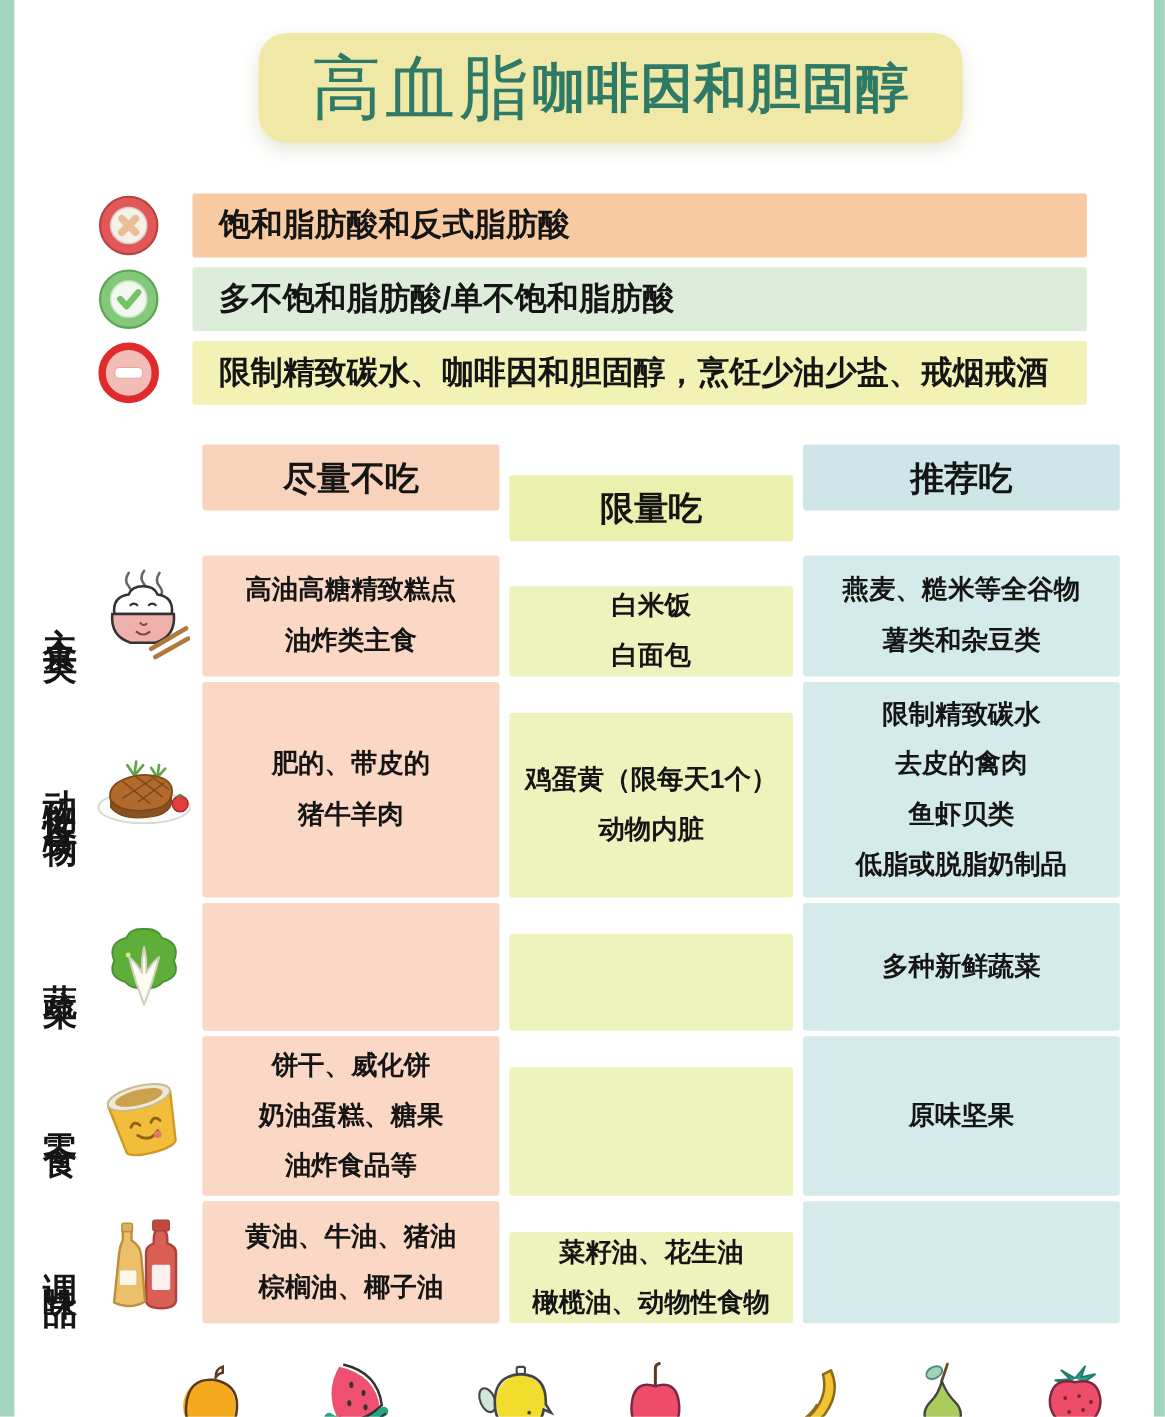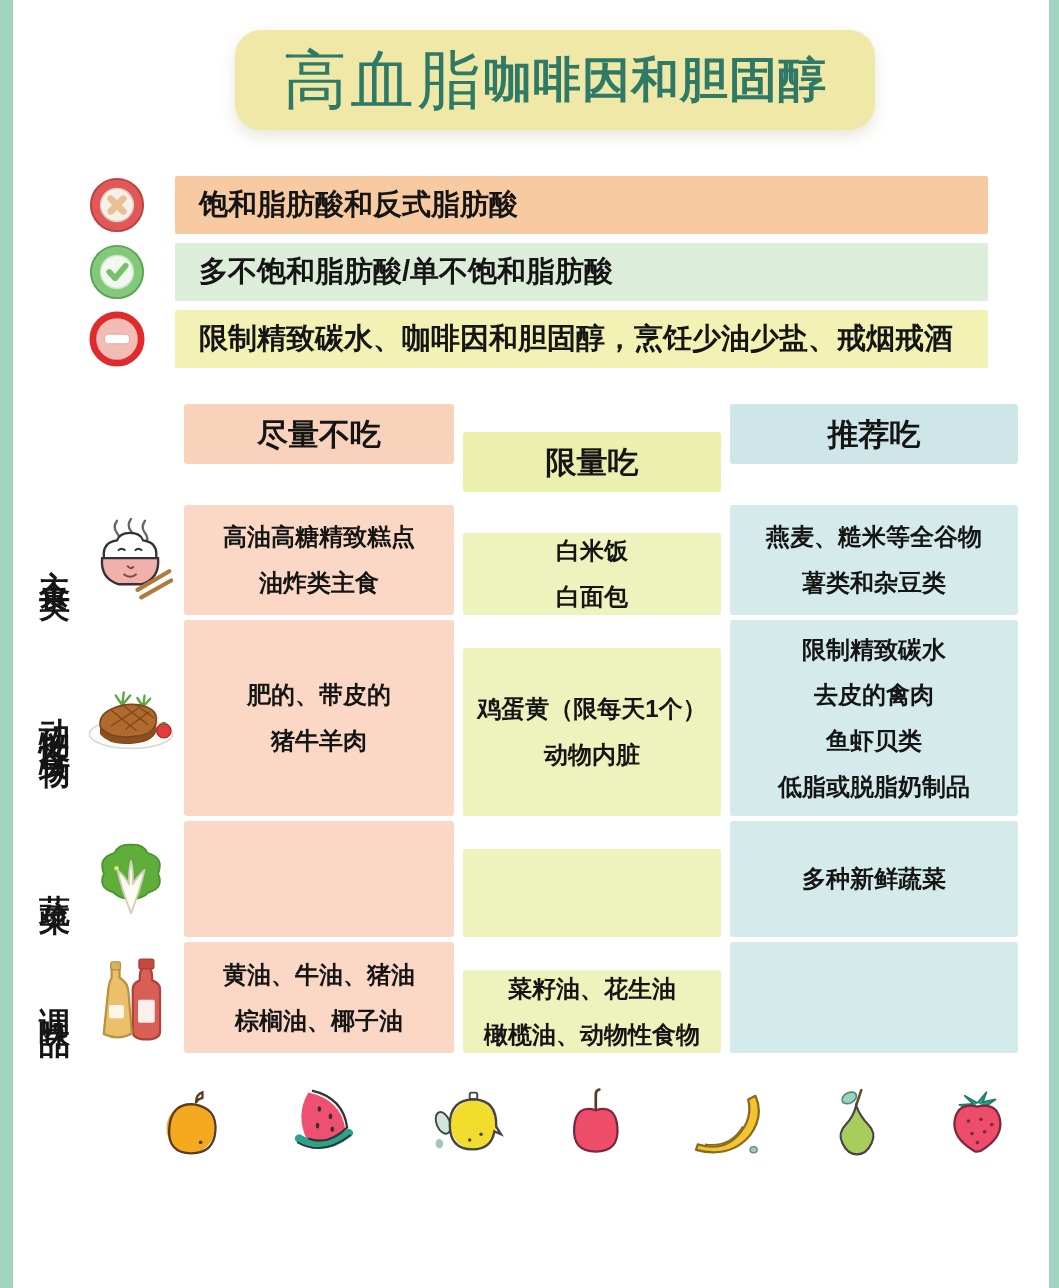--- a/index.html
+++ b/index.html
@@ -190,20 +190,40 @@
         <path d="M12 36 q-7 -18 12 -23 q4 -10 18 -9 q14 -1 18 9 q19 5 12 23 q7 16 -11 21 q-6 7 -19 7 q-13 0 -19 -7 q-18 -5 -11 -21 z" fill="#5fae3a" stroke="#4a9330" stroke-width="2"></path>
         <circle cx="26" cy="30" r="2.5" fill="#d9ee6a"></circle>
         <path d="M42 80 q-10 -26 -15 -48 q9 8 13 16 q-1 -14 2 -26 q3 12 2 26 q4 -8 13 -16 q-5 22 -15 48 z" fill="#fcfcf2" stroke="#cfcfba" stroke-width="2" stroke-linejoin="round"></path>
       </svg>
     </div>
     <div class="cell c1 col-avoid"></div>
     <div class="cell c2 col-limit"></div>
     <div class="cell c3 col-recommend">多种新鲜蔬菜</div>
   </div>
 
+  <div class="trow h4">
+    <div class="cat">零食</div>
+    <div class="icon-box">
+      <svg viewBox="0 0 96 96" width="82" height="82">
+        <g transform="rotate(-14 48 50)">
+          <path d="M14 28 C14 40 82 40 82 28 L75 80 C75 90 21 90 21 80 z" fill="#f2bd3a" stroke="#cf9a22" stroke-width="2.5"></path>
+          <ellipse cx="48" cy="27" rx="34" ry="12" fill="#efe8d6" stroke="#c9b98f" stroke-width="2"></ellipse>
+          <ellipse cx="48" cy="27" rx="26" ry="8" fill="#caa24e"></ellipse>
+          <path d="M32 56 q5 -7 10 0 M54 56 q5 -7 10 0" fill="none" stroke="#8a6210" stroke-width="3" stroke-linecap="round"></path>
+          <path d="M37 66 q11 11 22 0" fill="none" stroke="#8a6210" stroke-width="3" stroke-linecap="round"></path>
+          <circle cx="58" cy="70" r="4" fill="#e5766a"></circle>
+        </g>
+      </svg>
+    </div>
+    <div class="cell c1 col-avoid">饼干、威化饼
+奶油蛋糕、糖果
+油炸食品等</div>
+    <div class="cell c2 col-limit"></div>
+    <div class="cell c3 col-recommend">原味坚果</div>
+  </div>
 
   <div class="trow h5">
     <div class="cat">调味品</div>
     <div class="icon-box">
       <svg viewBox="0 0 88 100" width="78" height="88">
         <path d="M54 26 Q54 15 61 15 Q68 15 68 26 l0 4 Q77 33 77 40 L77 88 Q77 97 61.5 97 Q46 97 46 88 L46 40 Q46 33 54 30 z" fill="#d95f55" stroke="#a8443c" stroke-width="2.5"></path>
         <rect x="53" y="6" width="17" height="11" rx="2.5" fill="#c24840" stroke="#a8443c" stroke-width="1.5"></rect>
         <rect x="52" y="52" width="19" height="26" rx="2" fill="#ffffff" opacity="0.9"></rect>
         <path d="M22 17 l9 0 l0 10 Q40 32 41 42 L45 90 Q30 99 13 91 L18 42 Q19 32 22 27 z" fill="#ecc06a" stroke="#b8903e" stroke-width="2.5" stroke-linejoin="round"></path>
         <rect x="21" y="9" width="11" height="9" rx="2" fill="#d8b05e" stroke="#b8903e" stroke-width="1.5"></rect>

